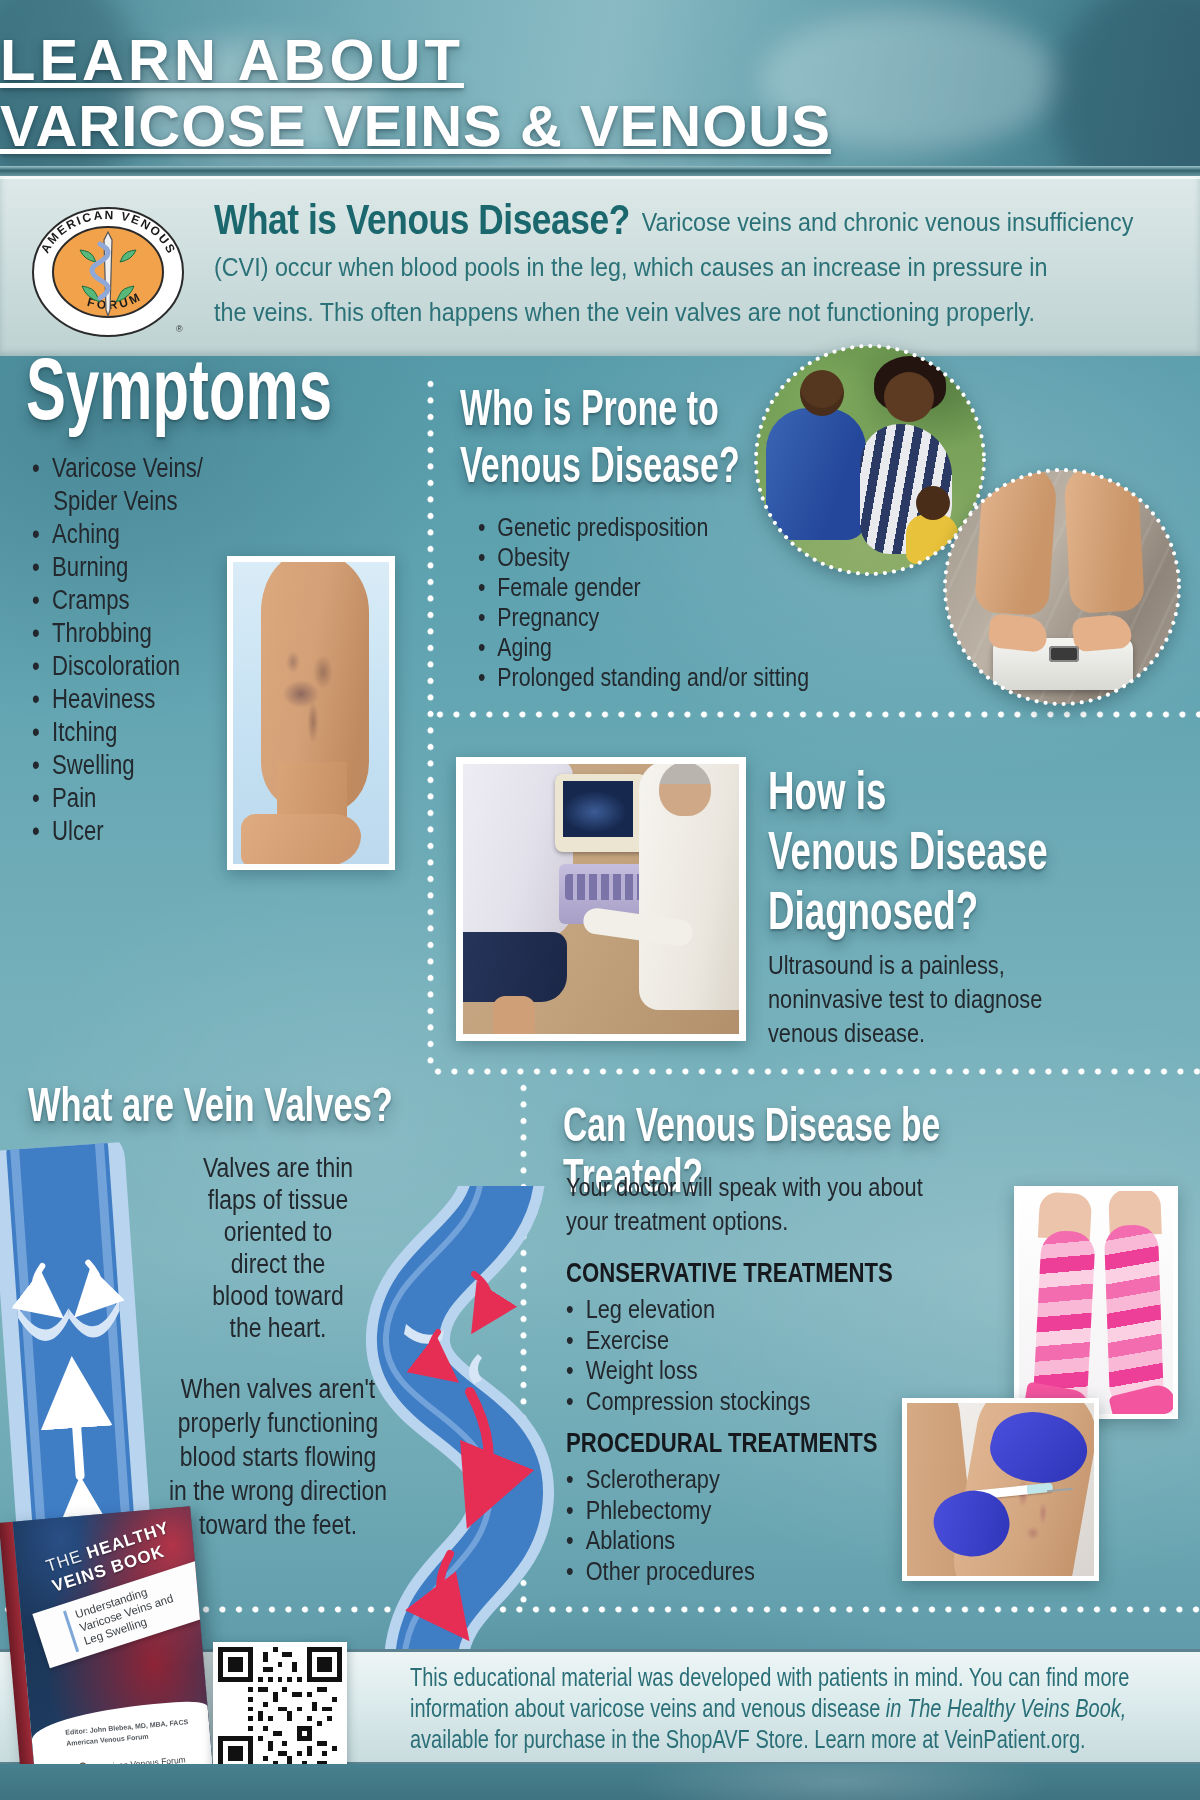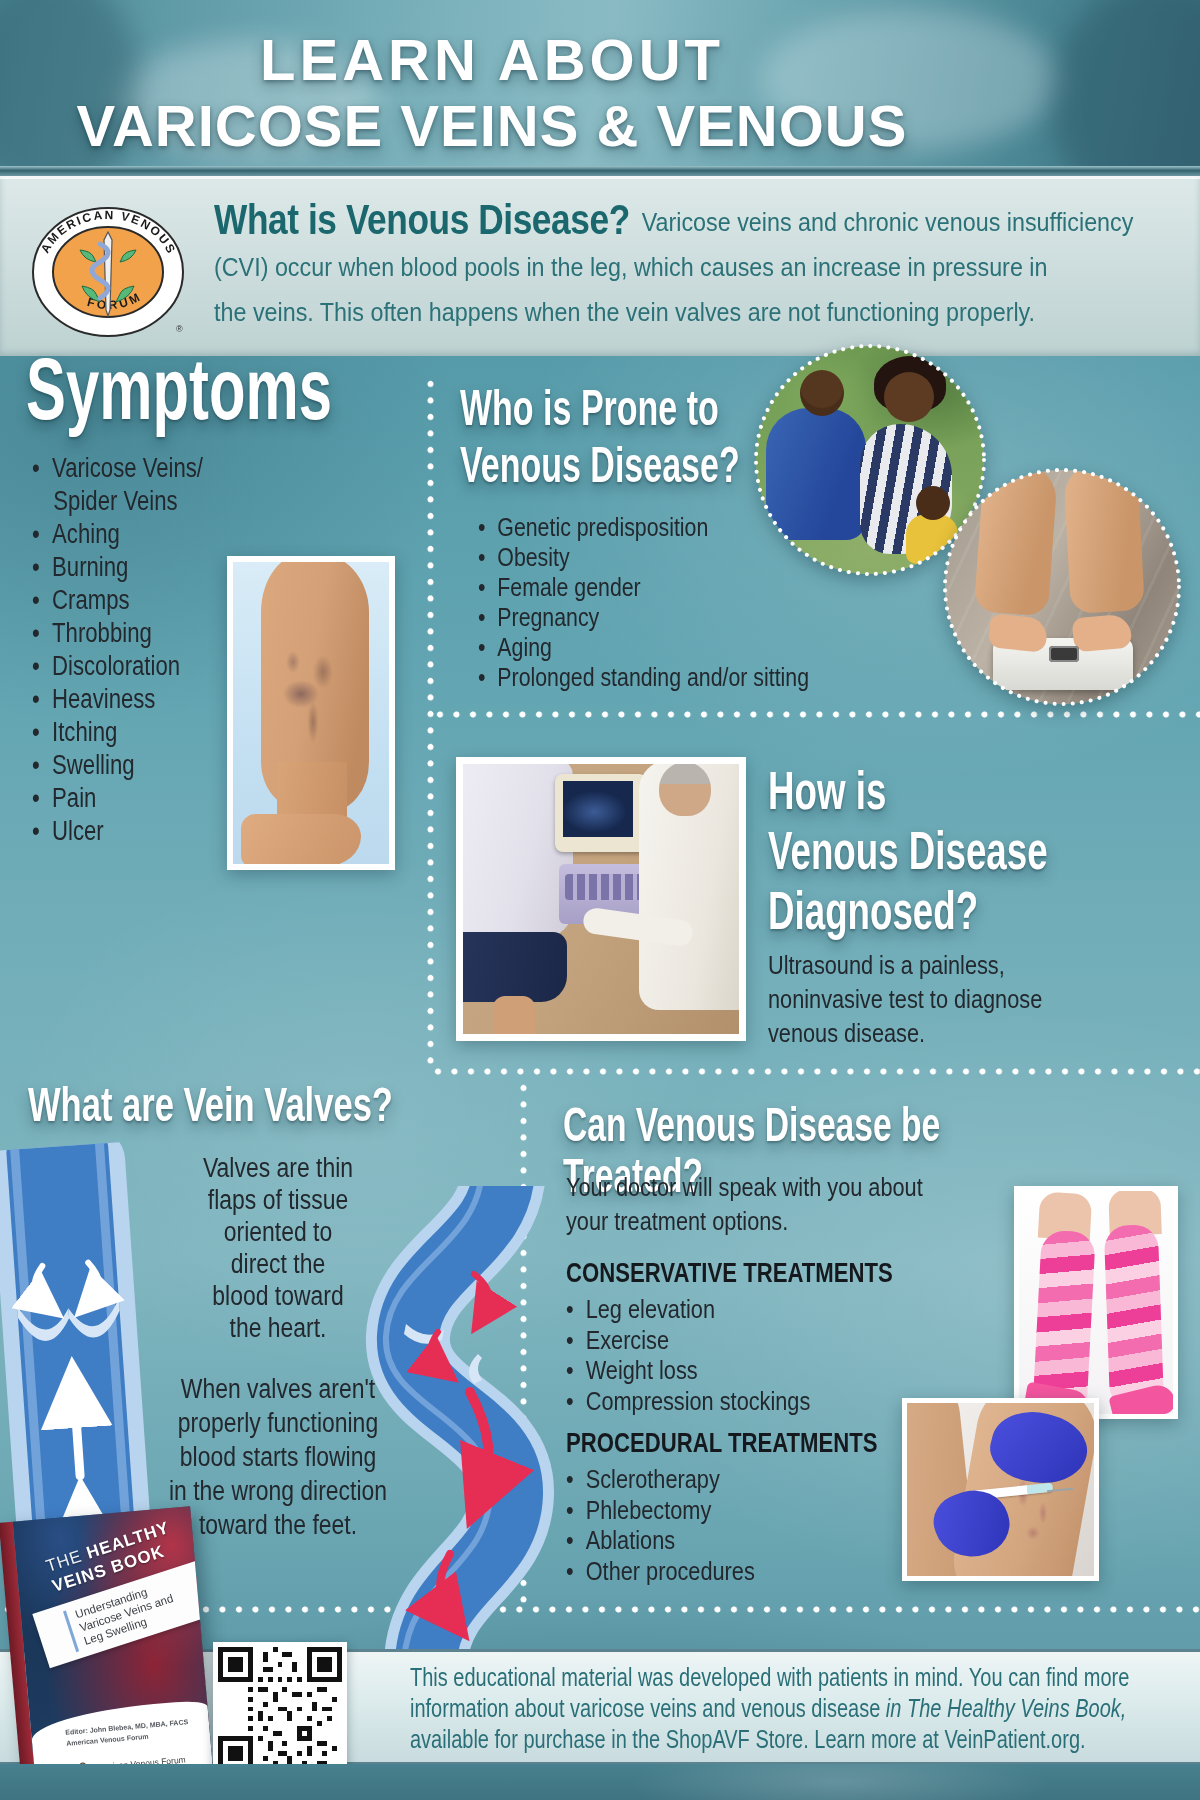--- a/index.html
+++ b/index.html
@@ -16,22 +16,22 @@
       radial-gradient(640px 420px at 85% 72%, rgba(255,255,255,.14), transparent 70%),
       radial-gradient(700px 300px at 50% 101%, rgba(10,45,60,.25), transparent 75%);}
   
   .header{left:0;top:0;width:1200px;height:172px;overflow:hidden;
     background:linear-gradient(100deg,#4f8b99 0%,#69a3af 22%,#7db3bd 38%,#8abbc4 50%,#6ea7b2 65%,#4a8694 85%,#3f7280 100%);}
   .header .blob{position:absolute;border-radius:50%;filter:blur(14px);}
   .hb1{left:120px;top:40px;width:260px;height:120px;background:rgba(220,235,238,.35);}
   .hb2{left:760px;top:10px;width:300px;height:140px;background:rgba(230,242,244,.30);}
   .hb3{left:1050px;top:-20px;width:220px;height:240px;background:rgba(30,70,85,.35);}
   .hb4{left:-40px;top:-30px;width:180px;height:230px;background:rgba(25,65,80,.30);}
-  .title{left:0;width:984px;text-align:center;color:#fff;font-weight:700;
-    text-shadow:0 2px 4px rgba(15,45,55,.45),0 6px 14px rgba(15,45,55,.3);}
+  .title{left:0;width:984px;color:#fff;font-weight:700;
+    text-shadow:0 2px 4px rgba(15,45,55,.45),0 6px 14px rgba(15,45,55,.3);text-decoration:underline;}
   .title1{top:26px;font-size:58px;letter-spacing:4px;}
   .title2{top:92px;font-size:58px;letter-spacing:1px;}
   .band-edge{left:0;top:166px;width:1200px;height:10px;
     background:linear-gradient(180deg,#9cc3cb 0%,#35646f 45%,#6b98a3 100%);}
   
   .intro-band{left:0;top:176px;width:1200px;height:180px;
     background:linear-gradient(180deg,#dde9e8 0%,#ccdcdc 55%,#bed2d2 100%);
     box-shadow:inset 0 3px 0 rgba(255,255,255,.7), inset 0 -3px 6px rgba(60,100,110,.25);}
   .intro-h{left:214px;top:196px;font-size:42px;font-weight:700;color:#1b676e;
     transform:scaleX(.84);transform-origin:left top;letter-spacing:-.5px;}

